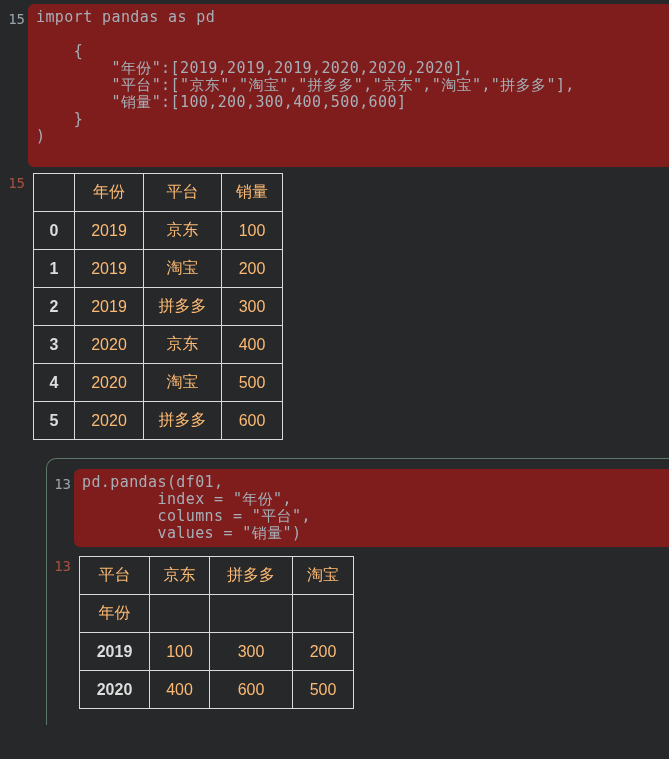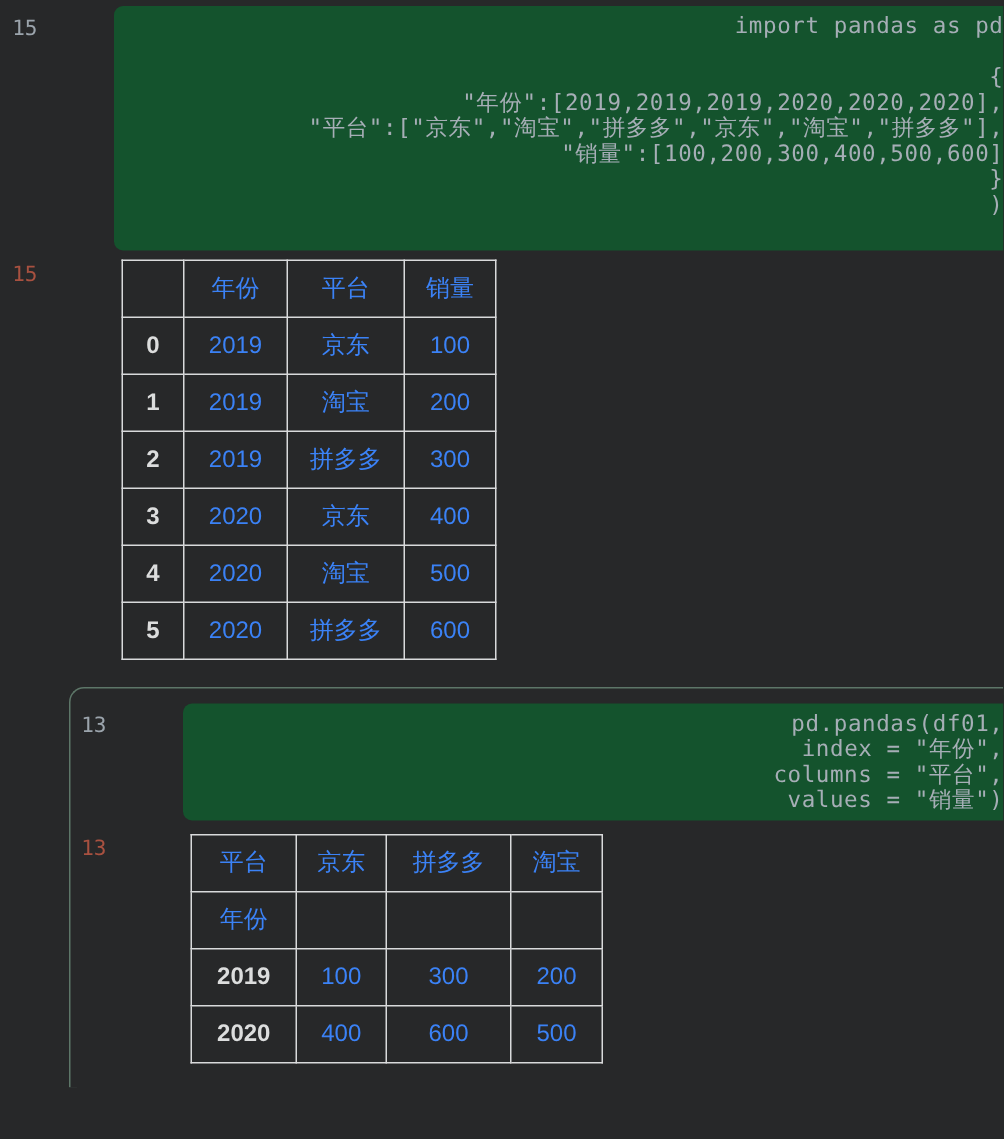--- a/index.html
+++ b/index.html
@@ -5,39 +5,38 @@
   * { margin: 0; padding: 0; box-sizing: border-box; }
   html, body { width: 669px; height: 759px; }
   body {
     background: #272829;
     font-family: "Liberation Sans", "DejaVu Sans", sans-serif;
     overflow: hidden;
   }
   .nb { width: 669px; height: 759px; }
 
   
-  .row { display: flex; align-items: flex-start; gap: 48px; }
+  .row { display: flex; align-items: flex-start; }
   .gutter {
     flex: none; width: 28px;
     text-align: right; padding-right: 3px;
     font-family: "DejaVu Sans Mono", "Liberation Mono", monospace;
     font-size: 14px;
     user-select: none;
   }
   .in-prompt  { color: #9ba4ac; padding-top: 7px; }
   .out-prompt { color: #a85140; padding-top: 8px; }
 
   
   .code-box {
     flex: 1;
-    background: #14532d;
+    background: #7f1d1d;
     border-radius: 6px 0 0 6px;
     padding: 5px 0 5px 8px;
     min-height: 24px;
-    text-align: right;
   }
   .cell-1 { margin-top: 4px; }
   .code-line {
     font-family: "DejaVu Sans Mono", "Liberation Mono", monospace;
     font-size: 15px; line-height: 17px; min-height: 17px;
     letter-spacing: 0.4px;
     white-space: pre;
     color: #a6aeb6;
   }
 
@@ -47,21 +46,21 @@
     border-collapse: collapse;
     margin: 6px 0 0 5px;
     background: transparent;
   }
   .dataframe th, .dataframe td {
     border: 1px solid #d9dadb;
     height: 38px;
     text-align: center;
     vertical-align: middle;
     font-size: 16px;
-    color: #3b82f6;
+    color: #fdba74;
     font-weight: normal;
     padding: 0 6px;
   }
   .dataframe th.idx { font-weight: bold; color: #dcdddd; }
   
   .t1-c0 { width: 41px; }  .t1-c1 { width: 69px; }
   .t1-c2 { width: 78px; }  .t1-c3 { width: 61px; }
   
   .t2-c0 { width: 70px; }  .t2-c1 { width: 60px; }
   .t2-c2 { width: 83px; }  .t2-c3 { width: 61px; }

